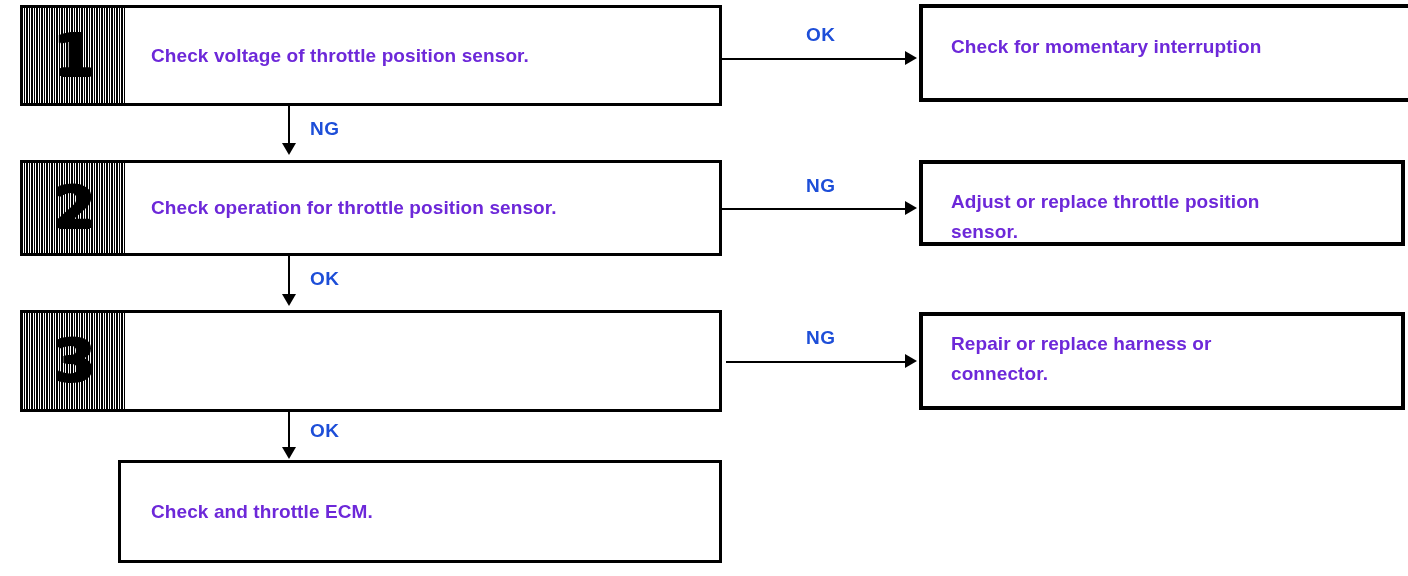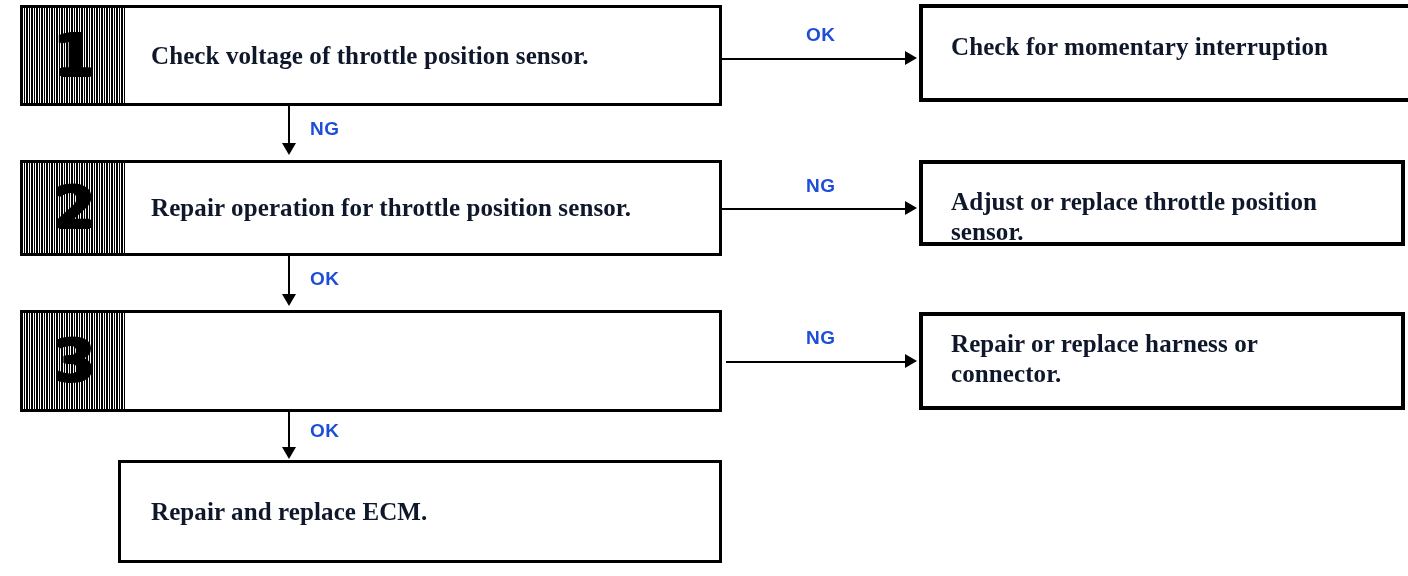--- a/index.html
+++ b/index.html
@@ -21,27 +21,26 @@
     position: absolute;
     background: #ffffff;
     border: 3px solid #000000;
     box-sizing: border-box;
   }
   .box.right {
     border-width: 4px;
   }
   .box-text {
     position: absolute;
-    font-size: 25px;
+    font-size: 19px;
     font-weight: 700;
-    color: #0f172a;
+    color: #6d28d9;
     letter-spacing: 0.1px;
     line-height: 30px;
     white-space: pre-line;
-    font-family: Liberation Serif, serif;
   }
   .box-text.mid {
     top: 50%;
     transform: translateY(-50%);
   }
 
   
   .badge {
     position: absolute;
     overflow: hidden;
@@ -131,21 +130,21 @@
   </div>
 
   <div class="vline" style="left:288px; top:106px; height:40px;"></div>
   <div class="arrow-down" style="left:282px; top:143px;"></div>
   <div class="edge-label" style="left:310px; top:118px;">NG</div>
 
   <div class="box" style="left:20px; top:160px; width:702px; height:96px;">
     <div class="badge" style="left:0px; top:0px; width:103px; height:90px;">
       <div class="badge-num">2</div>
     </div>
-    <div class="box-text mid" style="left:128px; right:10px;">Repair operation for throttle position sensor.</div>
+    <div class="box-text mid" style="left:128px; right:10px;">Check operation for throttle position sensor.</div>
   </div>
 
   <div class="hline" style="left:722px; top:208px; width:185px;"></div>
   <div class="arrow-right" style="left:905px; top:201px;"></div>
   <div class="edge-label" style="left:806px; top:175px;">NG</div>
 
   <div class="box right" style="left:919px; top:160px; width:486px; height:86px;">
     <div class="box-text" style="left:28px; top:23px; right:10px;">Adjust or replace throttle position
 sensor.</div>
   </div>
@@ -167,16 +166,16 @@
   <div class="box right" style="left:919px; top:312px; width:486px; height:98px;">
     <div class="box-text" style="left:28px; top:13px; right:10px;">Repair or replace harness or
 connector.</div>
   </div>
 
   <div class="vline" style="left:288px; top:412px; height:38px;"></div>
   <div class="arrow-down" style="left:282px; top:447px;"></div>
   <div class="edge-label" style="left:310px; top:420px;">OK</div>
 
   <div class="box" style="left:118px; top:460px; width:604px; height:103px;">
-    <div class="box-text mid" style="left:30px; right:10px;">Repair and replace ECM.</div>
+    <div class="box-text mid" style="left:30px; right:10px;">Check and throttle ECM.</div>
   </div>
 
 </div>
 
 </body></html>

